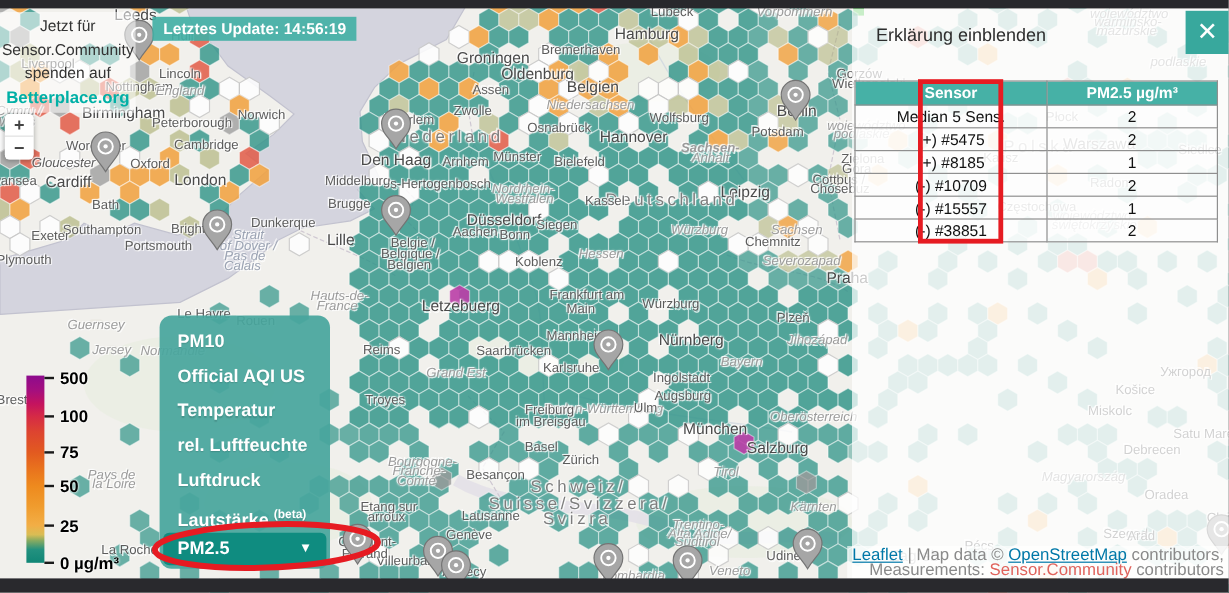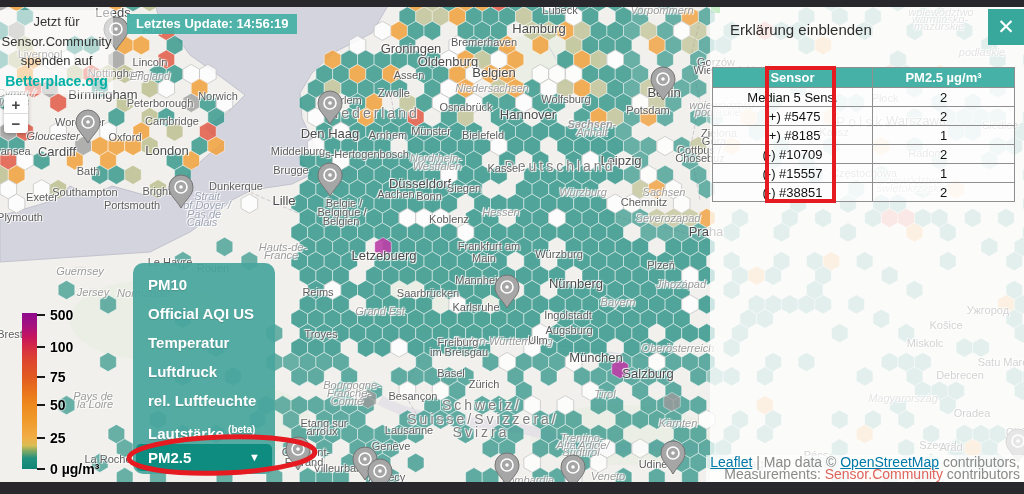--- a/index.html
+++ b/index.html
@@ -1389,22 +1389,22 @@
           <b>0 µg/m³</b>
         </div>
       </div>
   </div>
 
   <div id="layer-menu" class="abs">
     <div id="layer-items">
         <div class="menu-item">PM10</div>
         <div class="menu-item">Official AQI US</div>
         <div class="menu-item">Temperatur</div>
+        <div class="menu-item">rel. Luftfeuchte</div>
         <div class="menu-item">Luftdruck</div>
-        <div class="menu-item">rel. Luftfeuchte</div>
         <div class="menu-item">Lautstärke <sup>(beta)</sup></div>
       </div>
     <div id="selected-layer">
       <span>PM2.5</span>
       <span class="arrow">▼</span>
     </div>
   </div>
 
   <div id="anno-rect" class="abs"></div>
   <svg id="anno-svg" class="abs" xmlns="http://www.w3.org/2000/svg">

